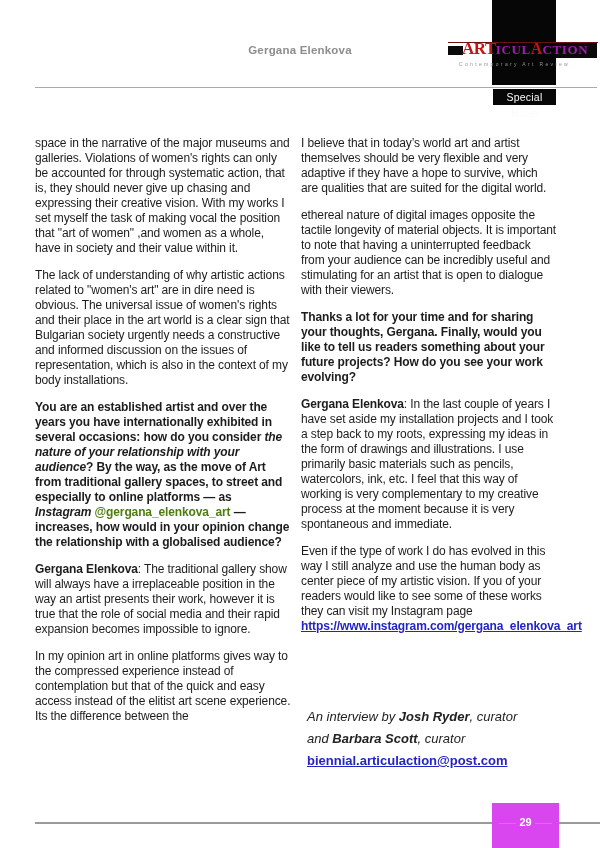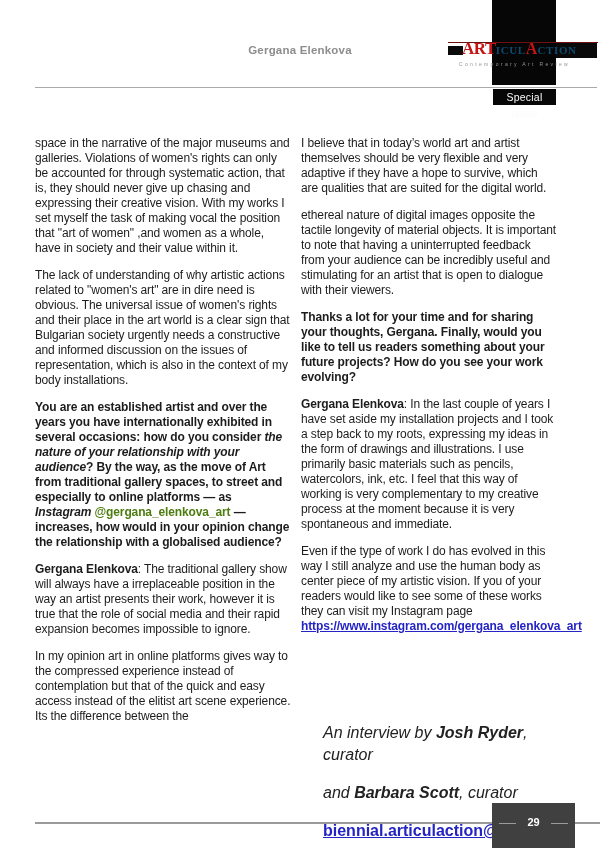--- a/index.html
+++ b/index.html
@@ -11,46 +11,46 @@
         font-size:11.5px;font-weight:700;color:#8d8d8d;letter-spacing:.2px;}
   .hdr-rule{position:absolute;left:35px;top:87px;width:562px;height:1px;background:#a9a9a9;z-index:3;}
 
   .logo-vbox{position:absolute;left:492px;top:0;width:64px;height:85px;background:#060606;z-index:1;}
   .logo-redline{position:absolute;left:448px;top:42px;width:150px;height:1px;background:#6e1010;z-index:1;}
   .logo-bar-left{position:absolute;left:448px;top:46px;width:15px;height:9px;background:#0a0a0a;z-index:1;}
   .logo-bar-right{position:absolute;left:556px;top:43px;width:41px;height:15px;background:#0a0a0a;z-index:1;}
   .logo-text{position:absolute;left:462px;top:40px;z-index:2;display:flex;align-items:baseline;
         white-space:nowrap;font-weight:700;line-height:18px;font-family:Liberation Serif, serif;}
   .logo-art{color:#c41414;font-size:17px;letter-spacing:-.5px;}
-  .logo-icul,.logo-ction{color:#0c4a6e;font-size:11px;letter-spacing:.6px;}
+  .logo-icul,.logo-ction{color:#a21caf;font-size:13px;letter-spacing:.6px;}
   .logo-a{color:#c41414;font-size:16px;letter-spacing:.3px;}
   .logo-tagline{position:absolute;left:459px;top:61px;z-index:4;font-size:5px;letter-spacing:2.35px;
         color:#9b9090;white-space:nowrap;}
   .badge{position:absolute;left:493px;top:89px;width:63px;height:16px;background:#070707;z-index:2;
         color:#fafafa;font-size:10.5px;letter-spacing:.2px;text-align:center;line-height:16px;}
 
   
   .columns{position:absolute;left:35px;top:136px;width:530px;display:flex;gap:10px;}
   .col{width:256px;}
   .col.right{width:255px;}
   .para{margin:0 0 12px 0;font-size:12px;line-height:15px;letter-spacing:-.12px;color:#1c1c1c;}
   .run-r{font-weight:400;}
   .run-b{font-weight:700;}
   .run-i{font-style:italic;}
   .run-bi{font-weight:700;font-style:italic;}
   .run-a{color:#4d7c0f;font-weight:700;}
   .run-au{color:#2424c4;font-weight:700;text-decoration:underline;}
 
   
   .attribution{position:absolute;left:307px;top:706px;width:262px;}
-  .para.attr{margin:16px;font-size:16px;line-height:22px;letter-spacing:0;color:#222;}
+  .para.attr{margin:0;font-size:13px;line-height:22px;letter-spacing:0;color:#222;}
 
   
   .ftr-rule{position:absolute;left:35px;top:822px;width:565px;height:1.5px;background:#9a9a9a;}
-  .pagenum-box{position:absolute;left:492px;top:803px;width:83px;height:45px;background:#404040;}
+  .pagenum-box{position:absolute;left:492px;top:803px;width:67px;height:45px;background:#d946ef;}
   .pagenum-dash{position:absolute;top:19.5px;width:17px;height:1.5px;background:#9a9a9a;}
   .pagenum-dash.left{left:7px;}
   .pagenum-dash.right{right:7px;}
   .pagenum{position:absolute;left:0;right:0;top:13px;text-align:center;
         color:#ffffff;font-size:11px;font-weight:700;}
 </style>
 </head>
 <body>
 
 <div class="page">

